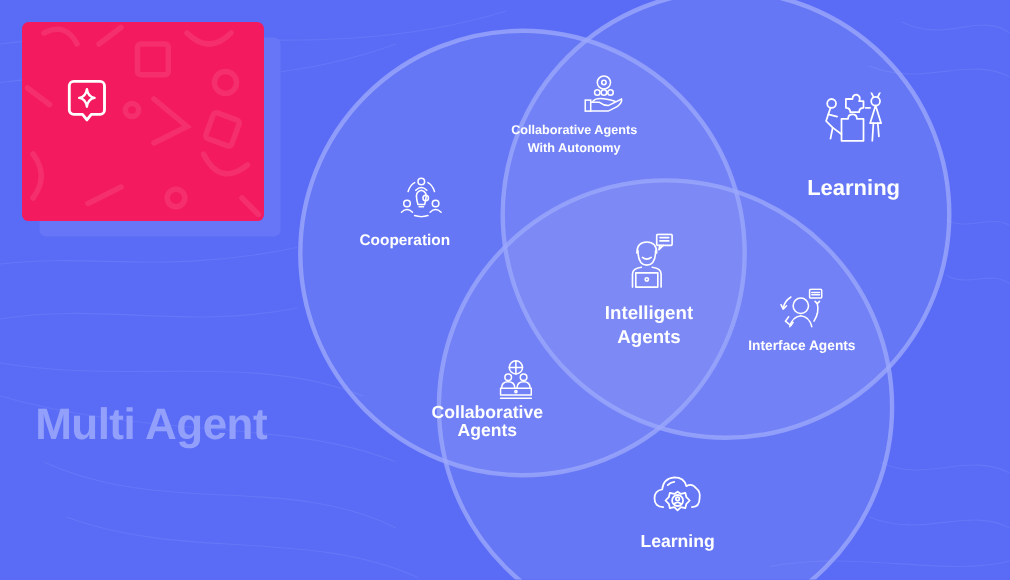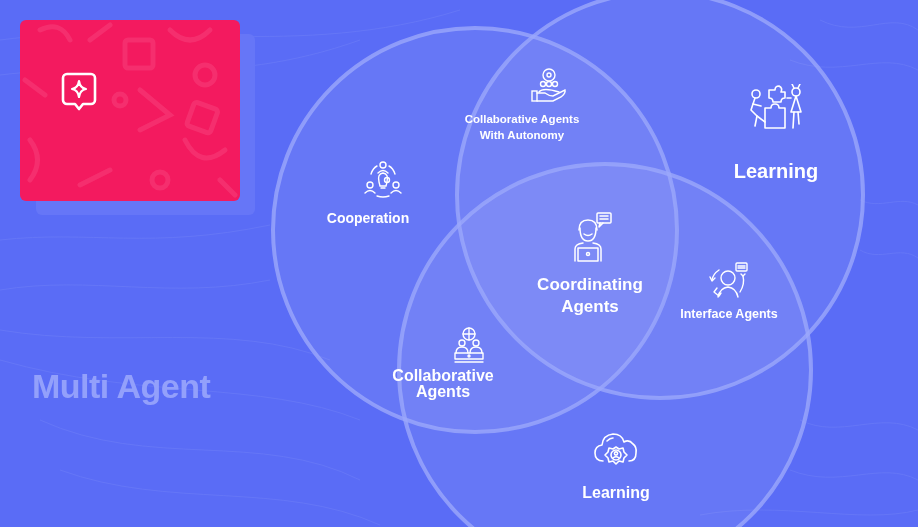--- a/index.html
+++ b/index.html
@@ -22,21 +22,21 @@
     }
     .card svg.pattern { position: absolute; inset: 0; }
     .card-icon { position: absolute; left: 41px; top: 52px; width: 36px; height: 40px; }
     .card-title {
       position: absolute; left: 40px; top: 106px; width: 200px;
       font-size: 19px; font-weight: bold; line-height: 28px; color: #ffffff;
       letter-spacing: -0.2px;
     }
     .big-title {
       position: absolute; left: 32px; top: 356px; width: 320px;
-      font-size: 34px; font-weight: bold; line-height: 60px; color: #93a0fb;
+      font-size: 40px; font-weight: bold; line-height: 60px; color: #93a0fb;
       letter-spacing: -0.5px;
     }
     .label {
       position: absolute; text-align: center; color: #ffffff; font-weight: bold;
       transform: translateX(-50%); white-space: nowrap;
     }
     .icon { position: absolute; transform: translateX(-50%); }
     .icon svg { display: block; }
   </style>
 </head>
@@ -164,21 +164,21 @@
       <path d="M29 4 H37 M29 7 H37"></path>
     <path d="M8 18 Q8 8 17 8 Q26 8 26 18"></path>
     <path d="M9 16 Q9 29 17 29 Q25 29 25 16"></path>
     <path d="M13 22 Q17 25 21 22"></path>
     <path d="M4 49 V37 Q4 32 12 31 M30 49 V37 Q30 32 22 31"></path>
     <rect x="7" y="36" width="20" height="13"></rect>
       <circle cx="17" cy="42" r="1.5"></circle>
   </svg>
 </div>
 <div class="label" style="left:590px; top:274px; font-size:17px; line-height:22px;">
-  <div>Coordinating</div>
+  <div>Intelligent</div>
   <div>Agents</div>
 </div>
 
 <div class="icon" style="left:729px; top:262px;">
   <svg width="40" height="38" viewBox="0 0 40 38" fill="none" stroke="#ffffff" stroke-width="1.4" stroke-linecap="round" stroke-linejoin="round">
     <rect x="27" y="1" width="11" height="8" rx="1"></rect>
       <path d="M29 4 H36 M29 6 H36"></path>
     <path d="M10 8 Q4 12 3 18"></path>
       <path d="M1 15 L3 19 L6 16"></path>
     <path d="M34 14 Q36 22 31 30"></path>

